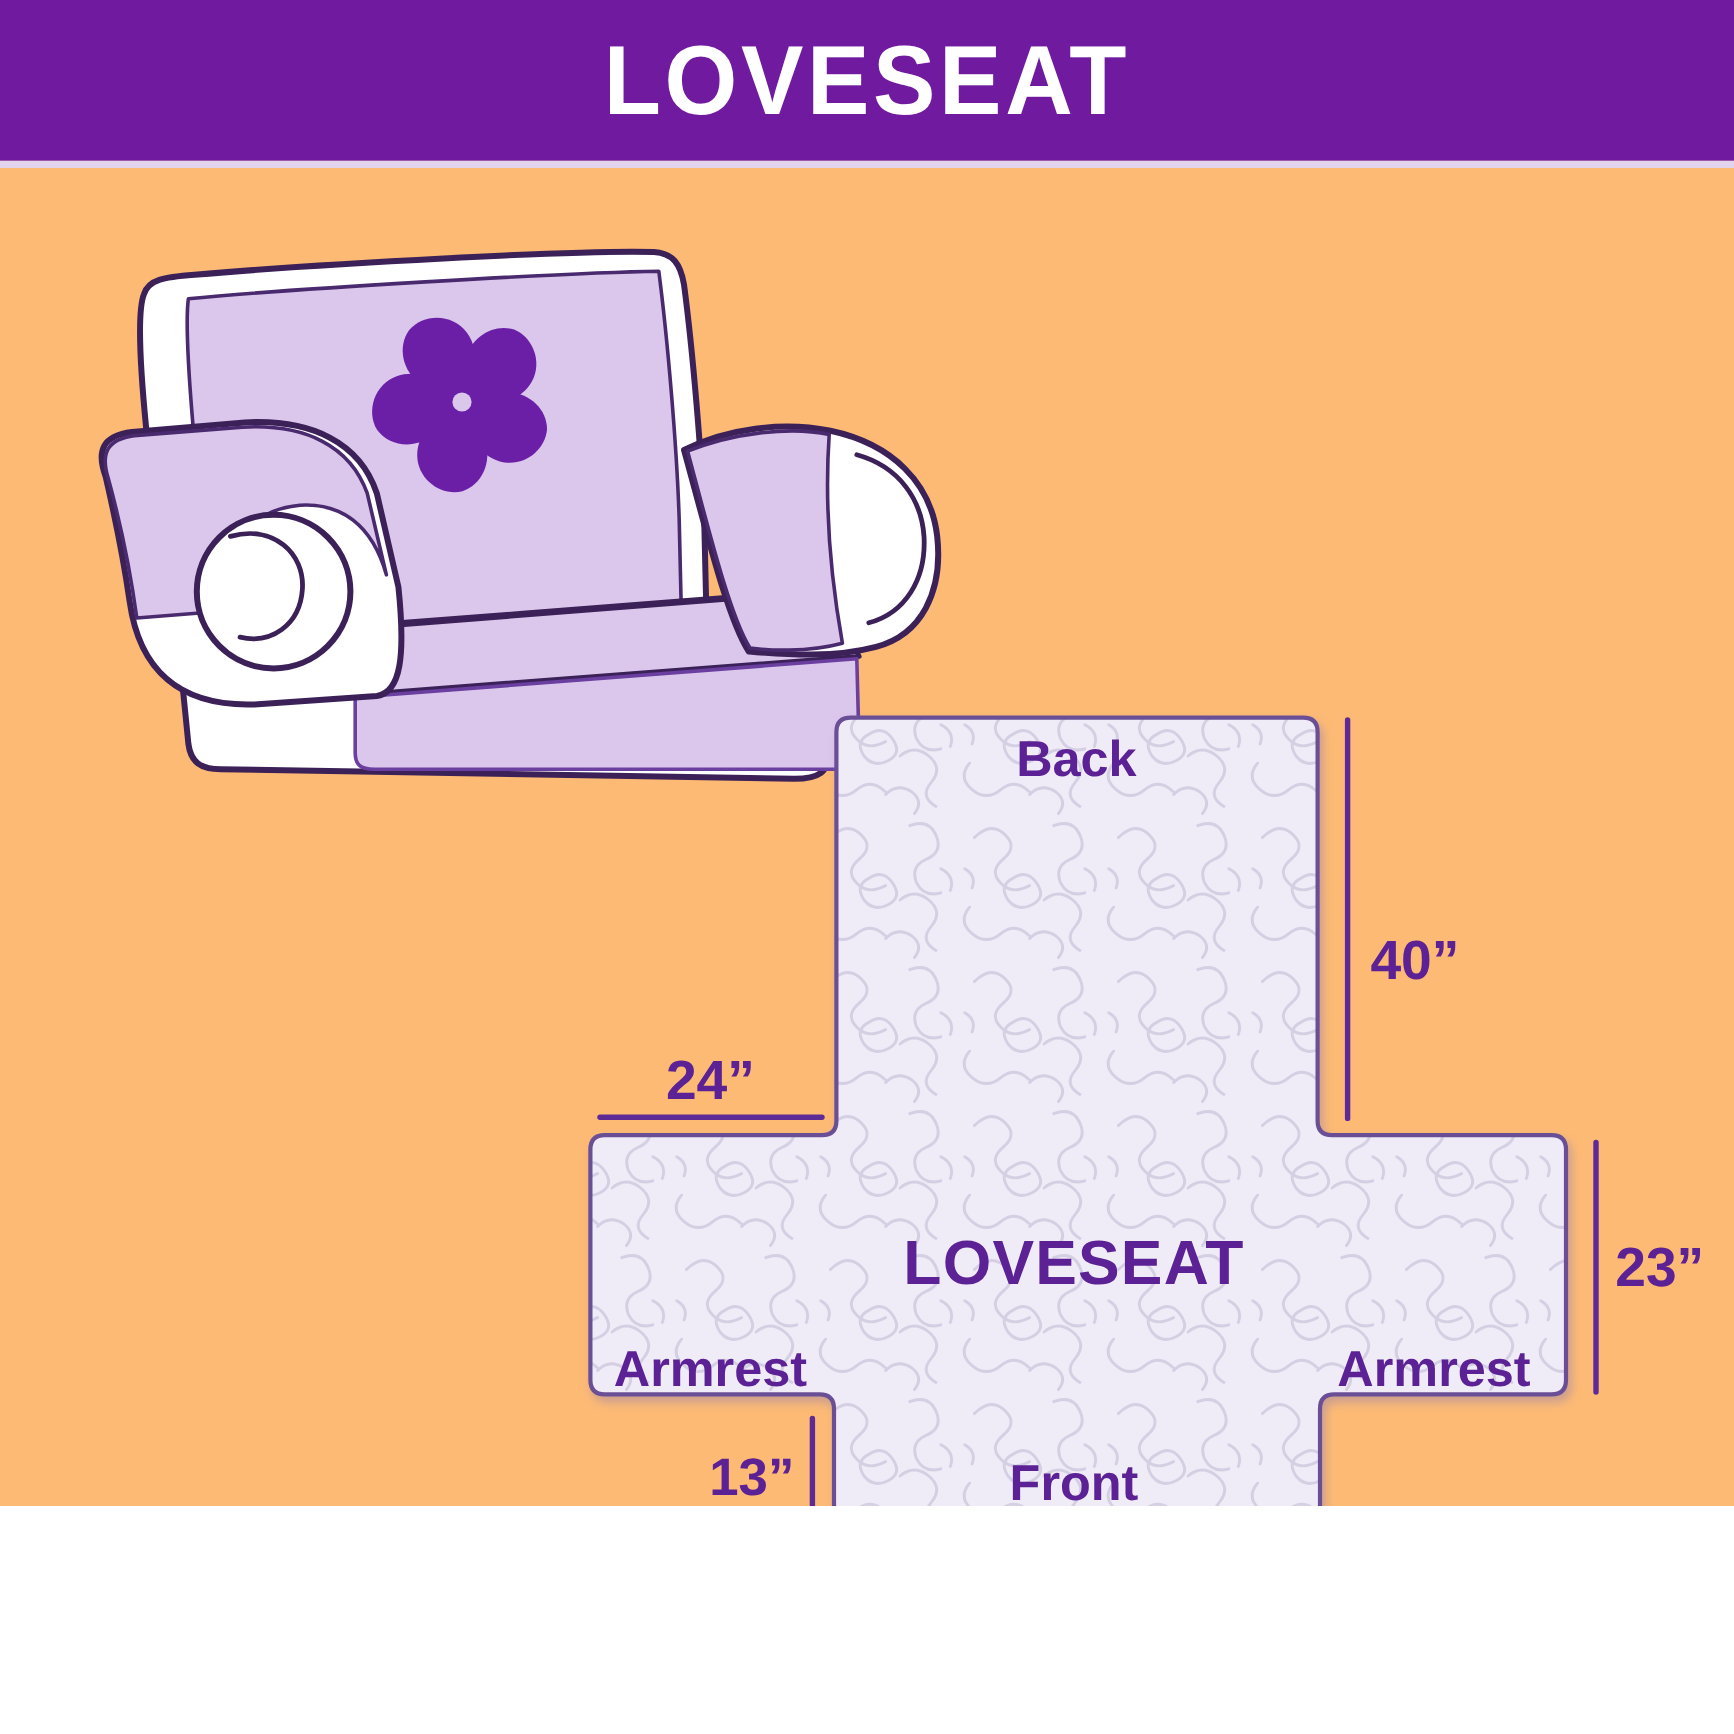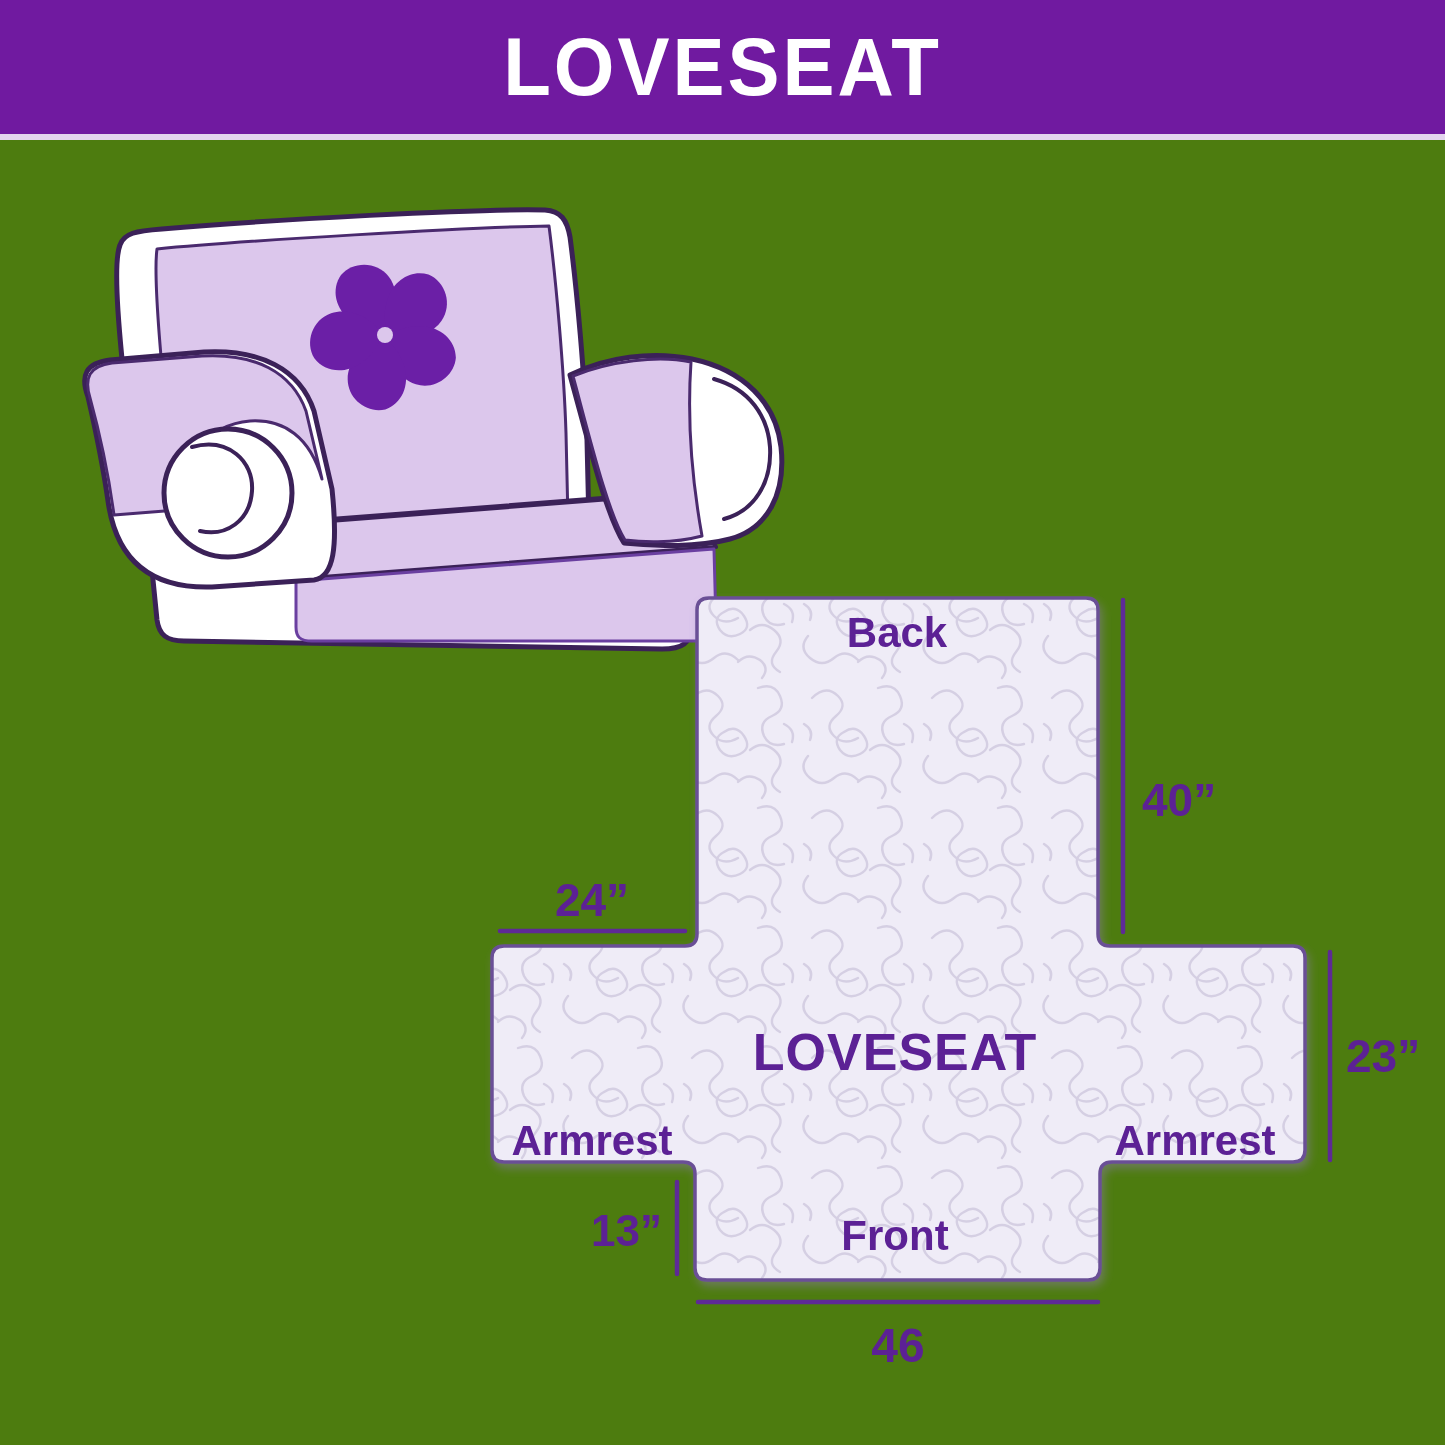--- a/index.html
+++ b/index.html
@@ -1,19 +1,19 @@
 <!DOCTYPE html>
 <html><head>
 <meta charset="utf-8">
 <style>
   html,body{margin:0;padding:0;background:#ffffff;}
   .canvas{
     position:relative;
-    width:1445px;height:1445px;
-    background:#4d7c0f;
+    width:1445px;height:1255px;
+    background:#fdba74;
     overflow:hidden;
     font-family:"Liberation Sans","DejaVu Sans",sans-serif;
   }
   .banner{
     position:absolute;left:0;top:0;width:1445px;height:134px;
     background:#701aa0;
     display:flex;align-items:center;justify-content:center;
   }
   .banner-title{
     color:#ffffff;

